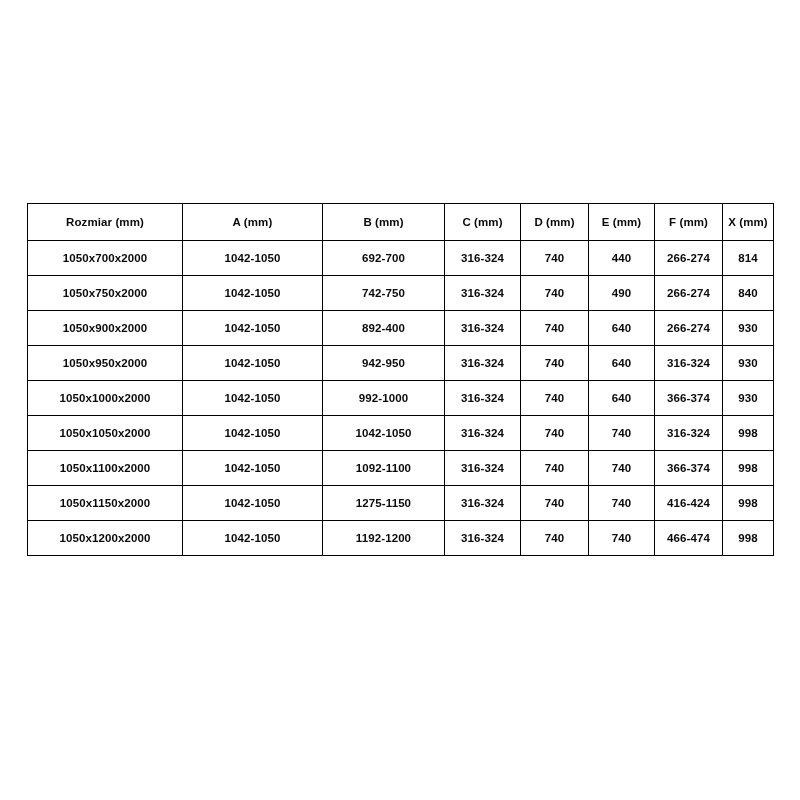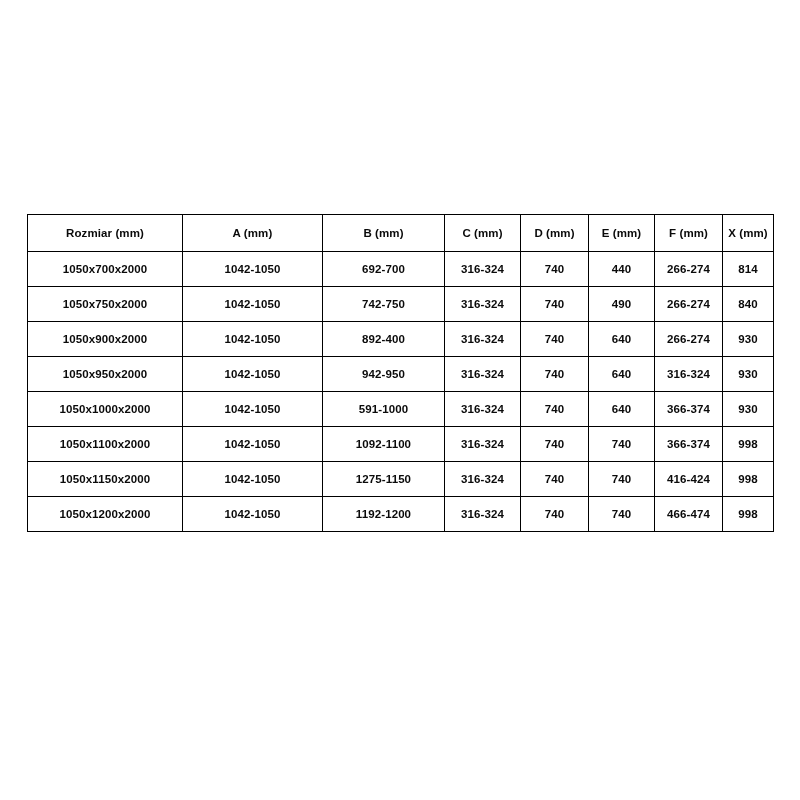--- a/index.html
+++ b/index.html
@@ -18,21 +18,21 @@
     position: absolute;
     left: 0;
     top: 0;
     width: 800px;
     height: 800px;
     background: #ffffff;
   }
   .table-wrap {
     position: absolute;
     left: 27px;
-    top: 214px;
+    top: 203px;
     width: 746px;
   }
   table.spec {
     border-collapse: collapse;
     width: 746px;
     table-layout: fixed;
     background: #ffffff;
   }
   table.spec th,
   table.spec td {
@@ -128,26 +128,36 @@
           <td>942-950</td>
           <td>316-324</td>
           <td>740</td>
           <td>640</td>
           <td>316-324</td>
           <td>930</td>
         </tr>
         <tr>
           <td>1050x1000x2000</td>
           <td>1042-1050</td>
-          <td>591-1000</td>
+          <td>992-1000</td>
           <td>316-324</td>
           <td>740</td>
           <td>640</td>
           <td>366-374</td>
           <td>930</td>
+        </tr>
+        <tr>
+          <td>1050x1050x2000</td>
+          <td>1042-1050</td>
+          <td>1042-1050</td>
+          <td>316-324</td>
+          <td>740</td>
+          <td>740</td>
+          <td>316-324</td>
+          <td>998</td>
         </tr>
         <tr>
           <td>1050x1100x2000</td>
           <td>1042-1050</td>
           <td>1092-1100</td>
           <td>316-324</td>
           <td>740</td>
           <td>740</td>
           <td>366-374</td>
           <td>998</td>

